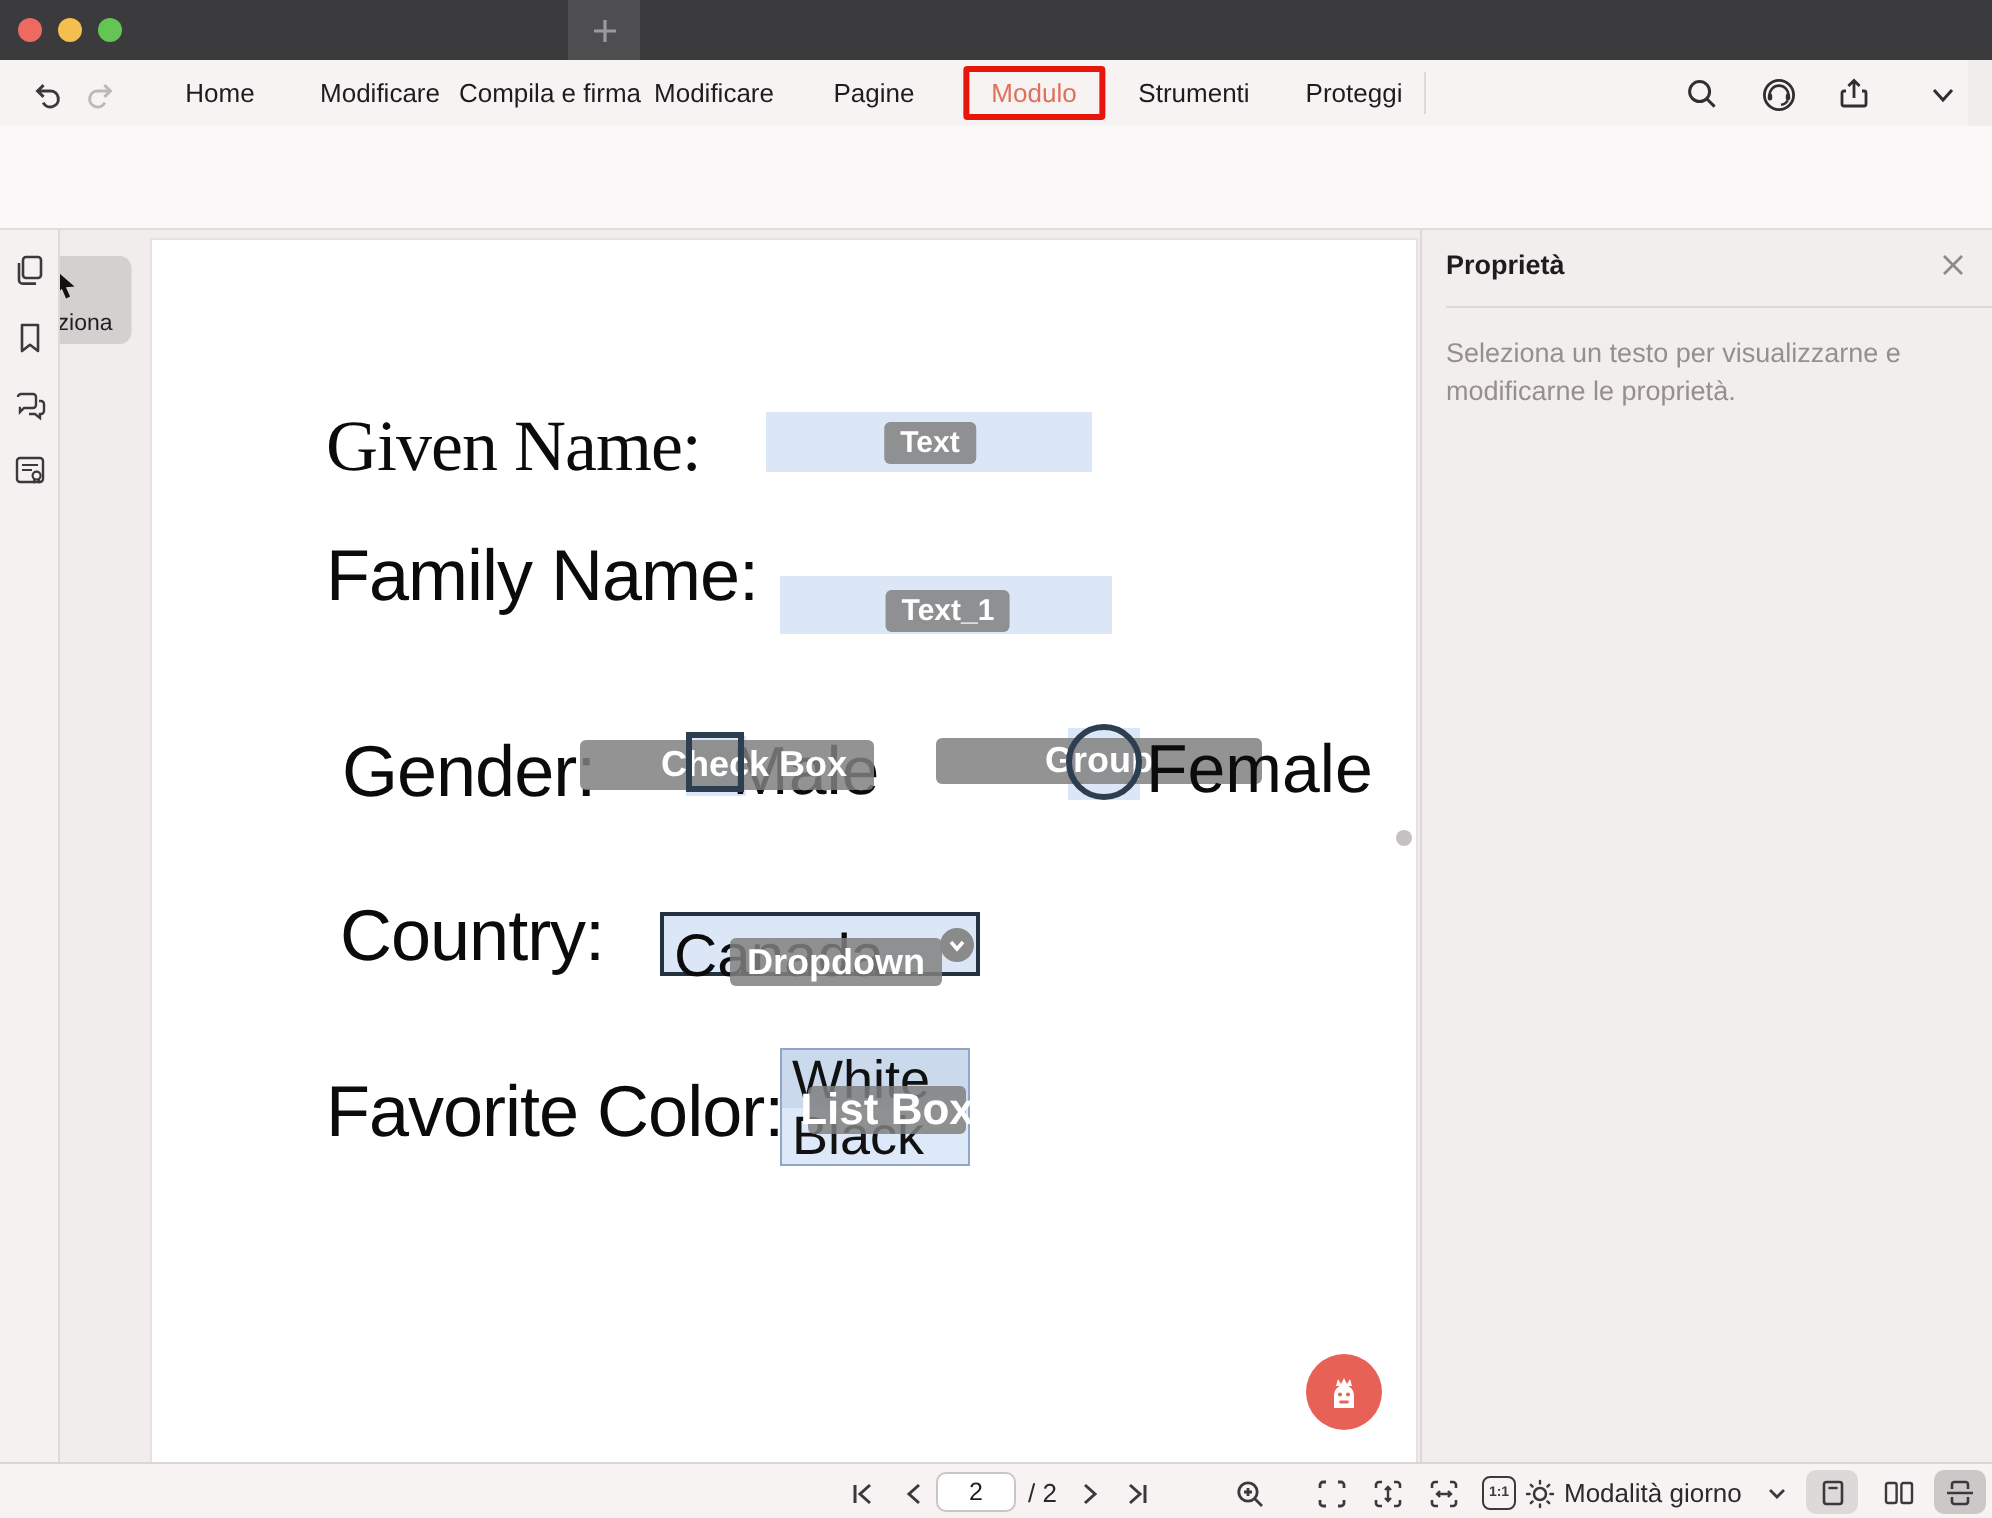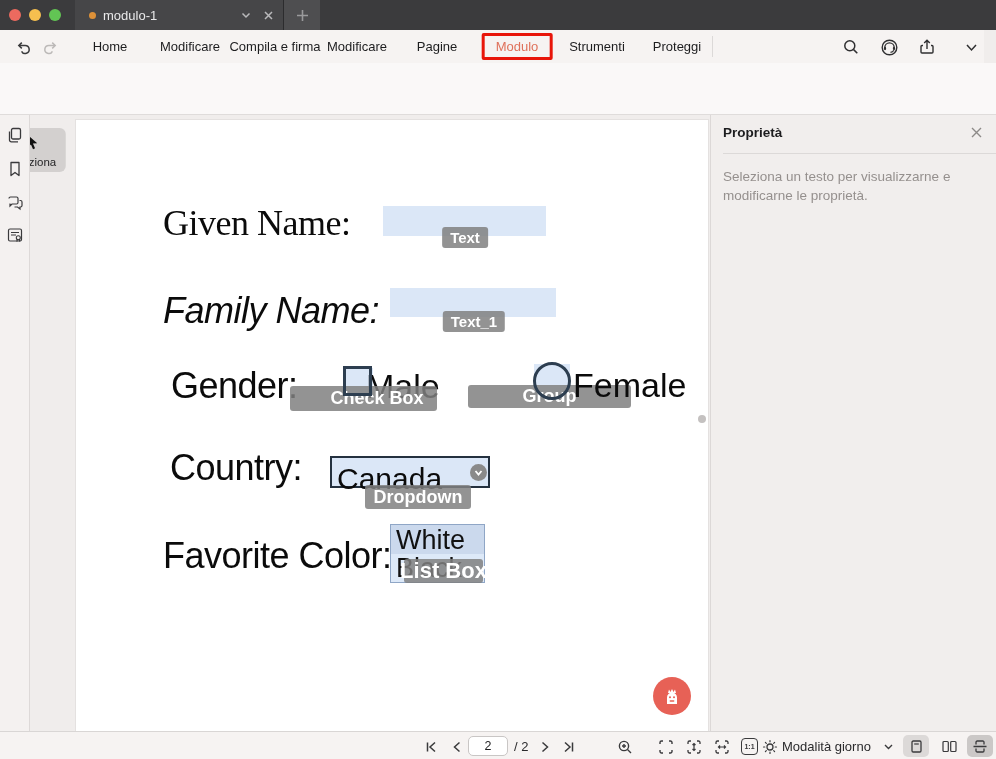--- a/index.html
+++ b/index.html
@@ -44,21 +44,21 @@
   
   .sidebar { position:absolute; left:0; top:115px; width:30px; height:616px; background:#f4f1f0; border-right:1px solid #ddd9d8; }
   .sbic { position:absolute; left:6px; width:18px; height:18px; }
 
   
   .page { position:absolute; left:76px; top:120px; width:632px; height:611px; background:#fff;
           box-shadow:0 0 0 1px #e4e1e0; }
   .flabel { position:absolute; font-size:36px; color:#0b0b0b; white-space:nowrap; letter-spacing:-0.5px; }
   .bluefield { position:absolute; background:#dbe7f7; }
   .gbadge { position:absolute; background:rgba(128,128,128,0.85); color:#fff; font-weight:bold;
-            display:flex; align-items:center; justify-content:center; border-radius:3px; white-space:nowrap;margin-top:16px; }
+            display:flex; align-items:center; justify-content:center; border-radius:3px; white-space:nowrap; }
   .doctext { position:absolute; color:#0b0b0b; white-space:nowrap; }
 
   
   .panel { position:absolute; left:710px; top:115px; width:286px; height:616px; background:#f1eeed; border-left:1px solid #dcd8d7; }
   .panel-title { position:absolute; left:12px; top:10px; font-size:13.5px; font-weight:600; color:#1d1d1f; }
   .panel-div { position:absolute; left:12px; right:0; top:38px; height:1px; background:#dcd9d8; }
   .panel-msg { position:absolute; left:12px; top:52px; width:264px; font-size:13.5px; line-height:19px; color:#95908e; }
 
   
   .statusbar { position:absolute; left:0; top:731px; width:996px; height:28px; background:#f6f3f2; border-top:1px solid #d9d6d5; }
@@ -72,34 +72,20 @@
 </style>
 </head>
 <body>
 
 <div class="app">
 
   <div class="titlebar">
     <span class="tl" style="left:9px;background:#ec6a5f;"></span>
     <span class="tl" style="left:29px;background:#f5bf4f;"></span>
     <span class="tl" style="left:49px;background:#62c554;"></span>
-    <div class="doc-tab">
-      <span class="unsaved-dot"></span>
-      <span class="tab-title">modulo-1</span>
-      <span class="tab-ic" style="left:162px;">
-        <svg width="12" height="12" viewBox="0 0 12 12">
-            <polyline points="2.5,4.5 6,8 9.5,4.5" fill="none" stroke="#b9b9bb" stroke-width="1.5"></polyline>
-          </svg>
-      </span>
-      <span class="tab-ic" style="left:184px;">
-        <svg width="11" height="11" viewBox="0 0 11 11">
-            <path d="M2 2 L9 9 M9 2 L2 9" stroke="#b9b9bb" stroke-width="1.5"></path>
-          </svg>
-      </span>
-    </div>
     <div class="plusbox">
       <svg width="13" height="13" viewBox="0 0 13 13">
           <path d="M6.5 1 V12 M1 6.5 H12" stroke="#9a9a9c" stroke-width="1.6"></path>
         </svg>
     </div>
   </div>
 
   <div class="menubar">
     <span class="icobtn" style="left:13px;">
       <svg width="17" height="17" viewBox="0 0 17 17">
@@ -273,21 +259,21 @@
         </svg>
     </span>
   </div>
 
   <div class="page">
 
     <div class="flabel" style="left:87px;top:82px;font-family:Liberation Serif, serif;">Given Name:</div>
     <div class="bluefield" style="left:307px;top:86px;width:163px;height:30px;"></div>
     <div class="gbadge" style="left:389px;top:91px;transform:translateX(-50%);height:21px;padding:0 8px;font-size:15px;">Text</div>
 
-    <div class="flabel" style="left:87px;top:170px;font-style:italic;">Family Name:</div>
+    <div class="flabel" style="left:87px;top:147px;">Family Name:</div>
     <div class="bluefield" style="left:314px;top:168px;width:166px;height:29px;"></div>
     <div class="gbadge" style="left:398px;top:175px;transform:translateX(-50%);height:21px;padding:0 8px;font-size:15px;text-align:right;">Text_1</div>
 
     <div class="flabel" style="left:95px;top:245px;">Gender:</div>
     <div class="bluefield" style="left:267px;top:248px;width:30px;height:30px;"></div>
     <div class="doctext" style="left:290px;top:247px;font-size:34px;">Male</div>
     <div class="gbadge" style="left:214px;top:250px;width:147px;height:25px;font-size:18px;padding-left:27px;">Check Box</div>
     <div class="abs" style="left:267px;top:246px;width:29px;height:30px;border:3px solid #2d3e50;"></div>
 
     <div class="bluefield" style="left:458px;top:244px;width:36px;height:36px;"></div>

